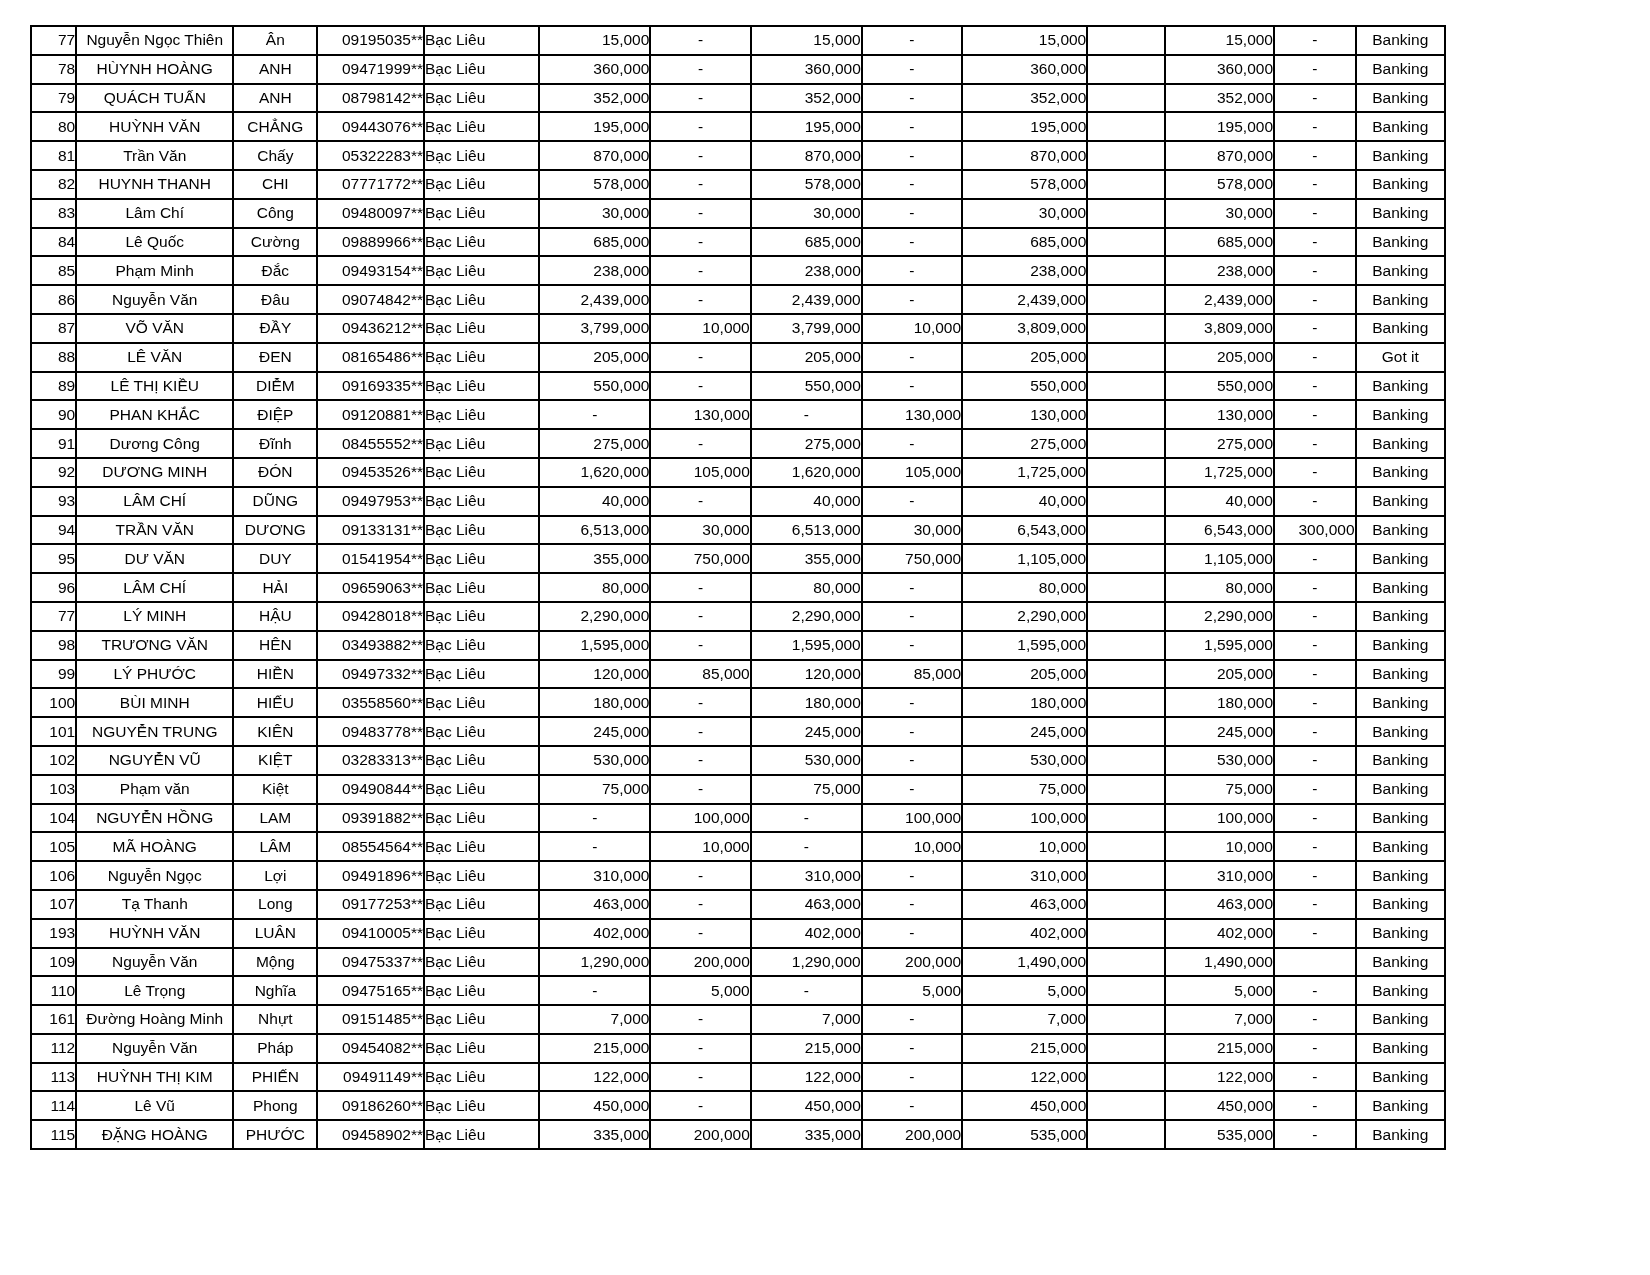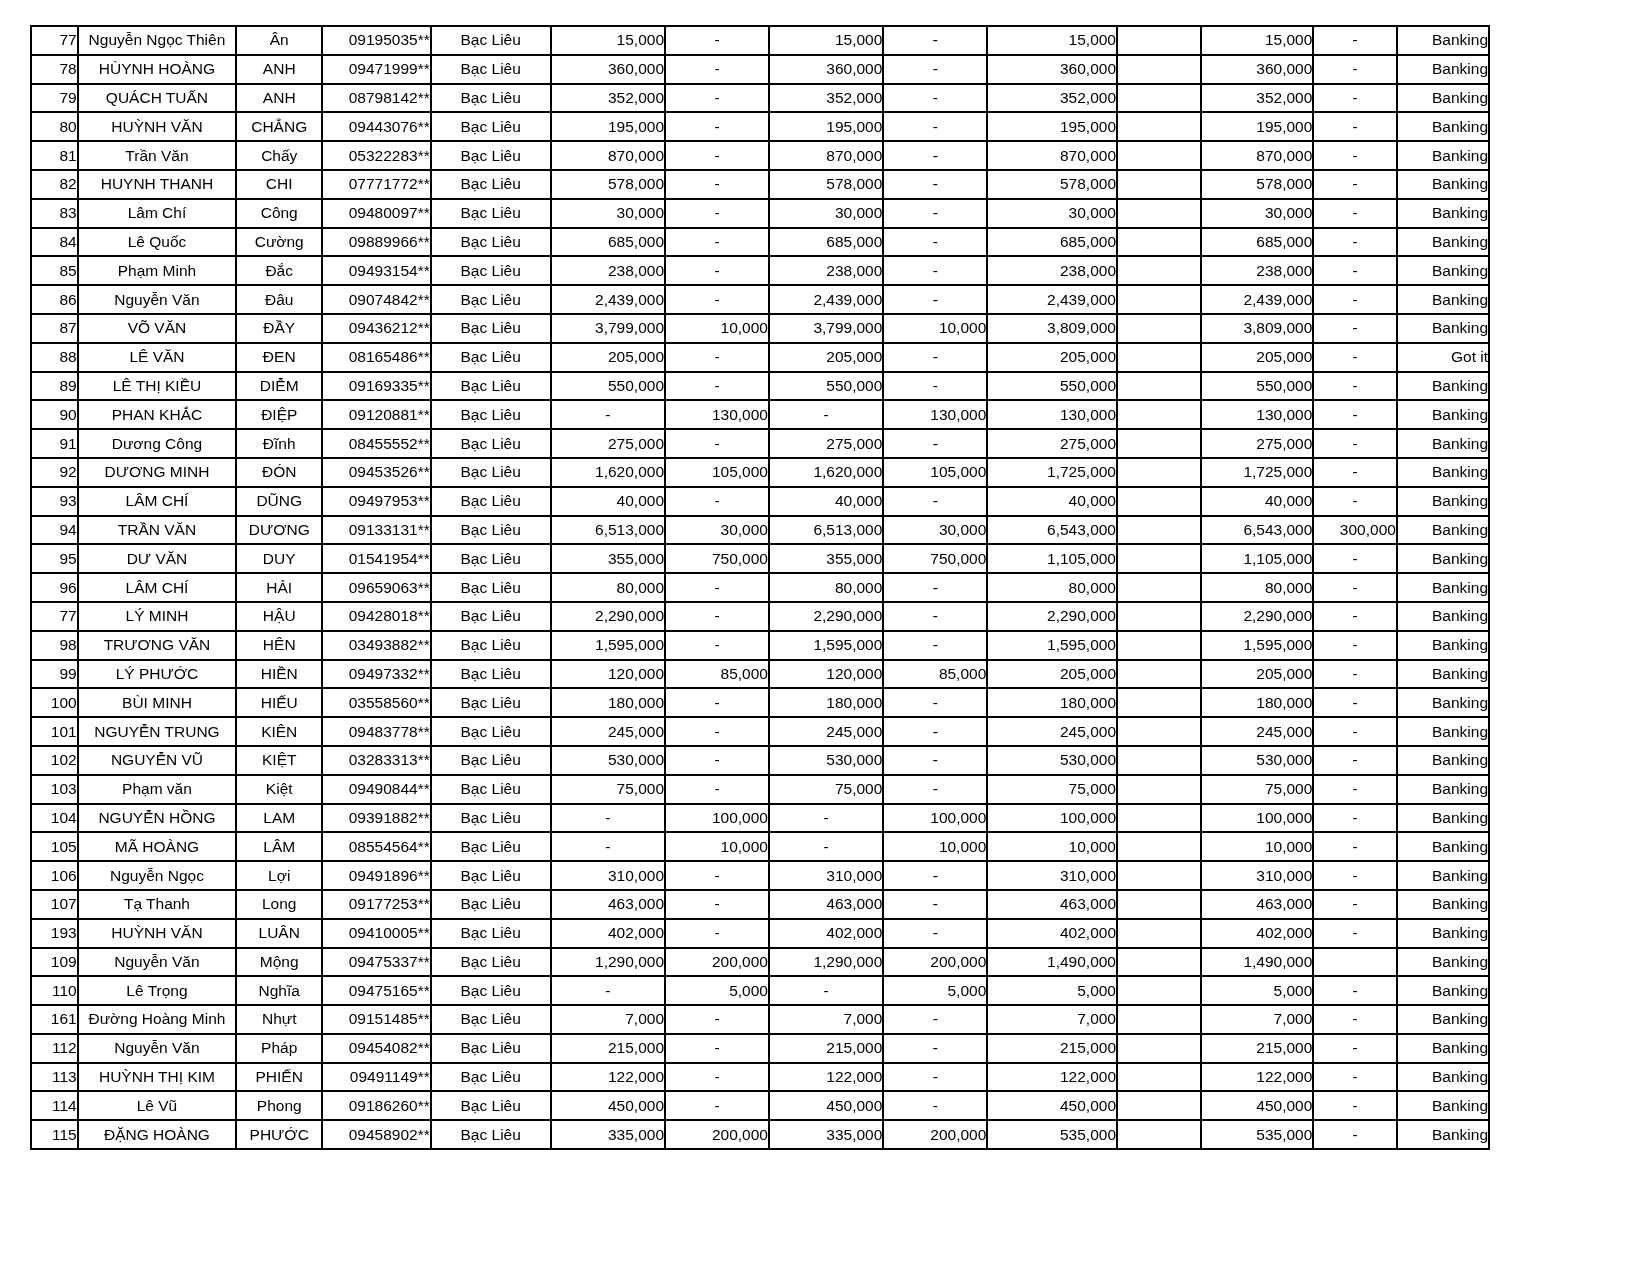--- a/index.html
+++ b/index.html
@@ -8,21 +8,20 @@
     background: #ffffff;
     width: 1650px;
     height: 1275px;
     font-family: "Liberation Sans", sans-serif;
   }
   .sheet {
     position: relative;
     width: 1446px;
     height: 1275px;
     overflow: hidden;
-    padding-left: 44px;
   }
   table.grid {
     position: absolute;
     left: 30px;
     top: 25px;
     border-collapse: collapse;
     table-layout: fixed;
   }
   table.grid td {
     border: 2px solid #000000;
@@ -30,25 +29,25 @@
     padding: 0;
     font-size: 15.5px;
     color: #000000;
     white-space: nowrap;
     overflow: visible;
     background: #ffffff;
   }
   td.rownum  { text-align: right;  padding-right: 3px; }
   td.name    { text-align: center; }
   td.phone   { text-align: right; }
-  td.province{ text-align: center; }
+  td.province{ text-align: left; }
   td.num     { text-align: right;  padding-right: 10px; }
   td.dash    { text-align: center; }
   td.blank   { }
-  td.status  { text-align: right;   padding-left: 7px; }
+  td.status  { text-align: center;   padding-left: 7px; }
   
   col.c0  { width: 50px;  }
   col.c1  { width: 162px; }
   col.c2  { width: 90px;  }
   col.c3  { width: 113px; }
   col.c4  { width: 130px; }
   col.c5  { width: 122px; }
   col.c6  { width: 112px; }
   col.c7  { width: 122px; }
   col.c8  { width: 112px; }

